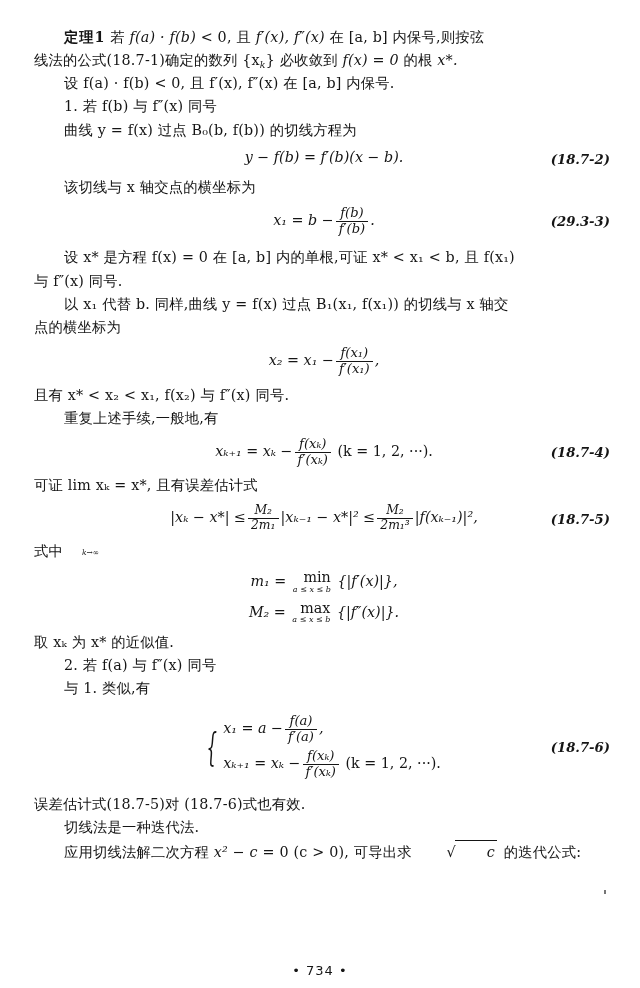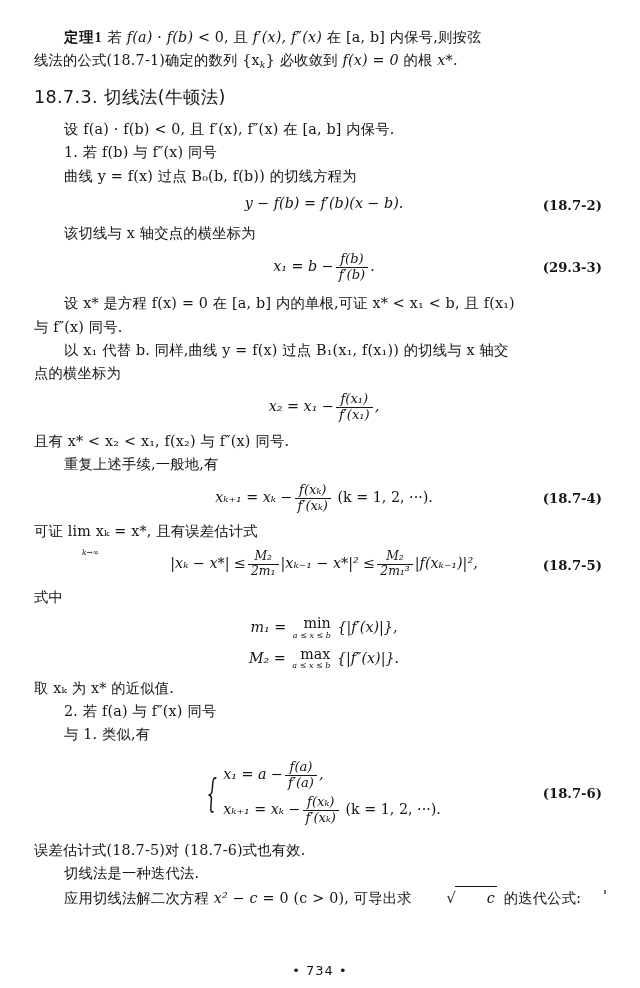--- a/index.html
+++ b/index.html
@@ -40,21 +40,20 @@
   }
   .theorem-line {
     margin-top: 0;
     font-size: 14.3px;
     line-height: 1.62;
     text-indent: 30px;
   }
   .bold {
     font-weight: bold;
     letter-spacing: 1px;
-    font-family: Liberation Serif, serif;
   }
   .section-head {
     font-size: 17.5px;
     margin: 13px 0 9px 0;
     letter-spacing: 0.4px;
     font-family: "DejaVu Sans", sans-serif;
     font-weight: normal;
   }
   .math {
     font-family: "DejaVu Serif", serif;
@@ -68,27 +67,28 @@
     display: block;
     margin: 7px 0 7px 0;
     min-height: 20px;
   }
   .eqcenter {
     text-align: center;
     font-size: 14.3px;
   }
   .eqtag {
     position: absolute;
-    right: 12px;
+    right: 4px;
     top: 50%;
     transform: translateY(-50%);
     font-weight: bold;
     font-size: 13.2px;
     letter-spacing: 0px;
     font-family: "DejaVu Serif", serif;
+    font-style: italic;
   }
   
   .frac {
     display: inline-block;
     vertical-align: -0.55em;
     text-align: center;
     margin: 0 2px;
     line-height: 1.12;
   }
   .frac > .num { display: block; padding: 0 3px; font-size: 0.92em; }
@@ -163,21 +163,20 @@
   <div class="body-col">
 
     <p class="theorem-line">
       <span class="bold">定理1</span>
       <span>若 </span><span class="math">f(a) · f(b)</span><span> &lt; 0, 且 </span><span class="math">f′(x), f″(x)</span><span> 在 [a, b] 内保号,则按弦</span>
     </p>
     <p>
       <span>线法的公式(18.7-1)确定的数列 {x</span><span class="math sub2">k</span><span>} 必收敛到 </span><span class="math">f(x) = 0</span><span> 的根 </span><span class="math">x*.</span>
     </p>
 
-    <div class="section-head">18.7.3. 切线法(牛顿法)</div>
 
     <p class="indent">设 f(a) · f(b) &lt; 0, 且 f′(x), f″(x) 在 [a, b] 内保号.</p>
     <p class="indent">1. 若 f(b) 与 f″(x) 同号</p>
     <p class="indent">曲线 y = f(x) 过点 B₀(b, f(b)) 的切线方程为</p>
 
     <div class="eqrow">
       <div class="eqcenter math">y − f(b) = f′(b)(x − b).</div>
       <span class="eqtag">(18.7-2)</span>
     </div>
 

